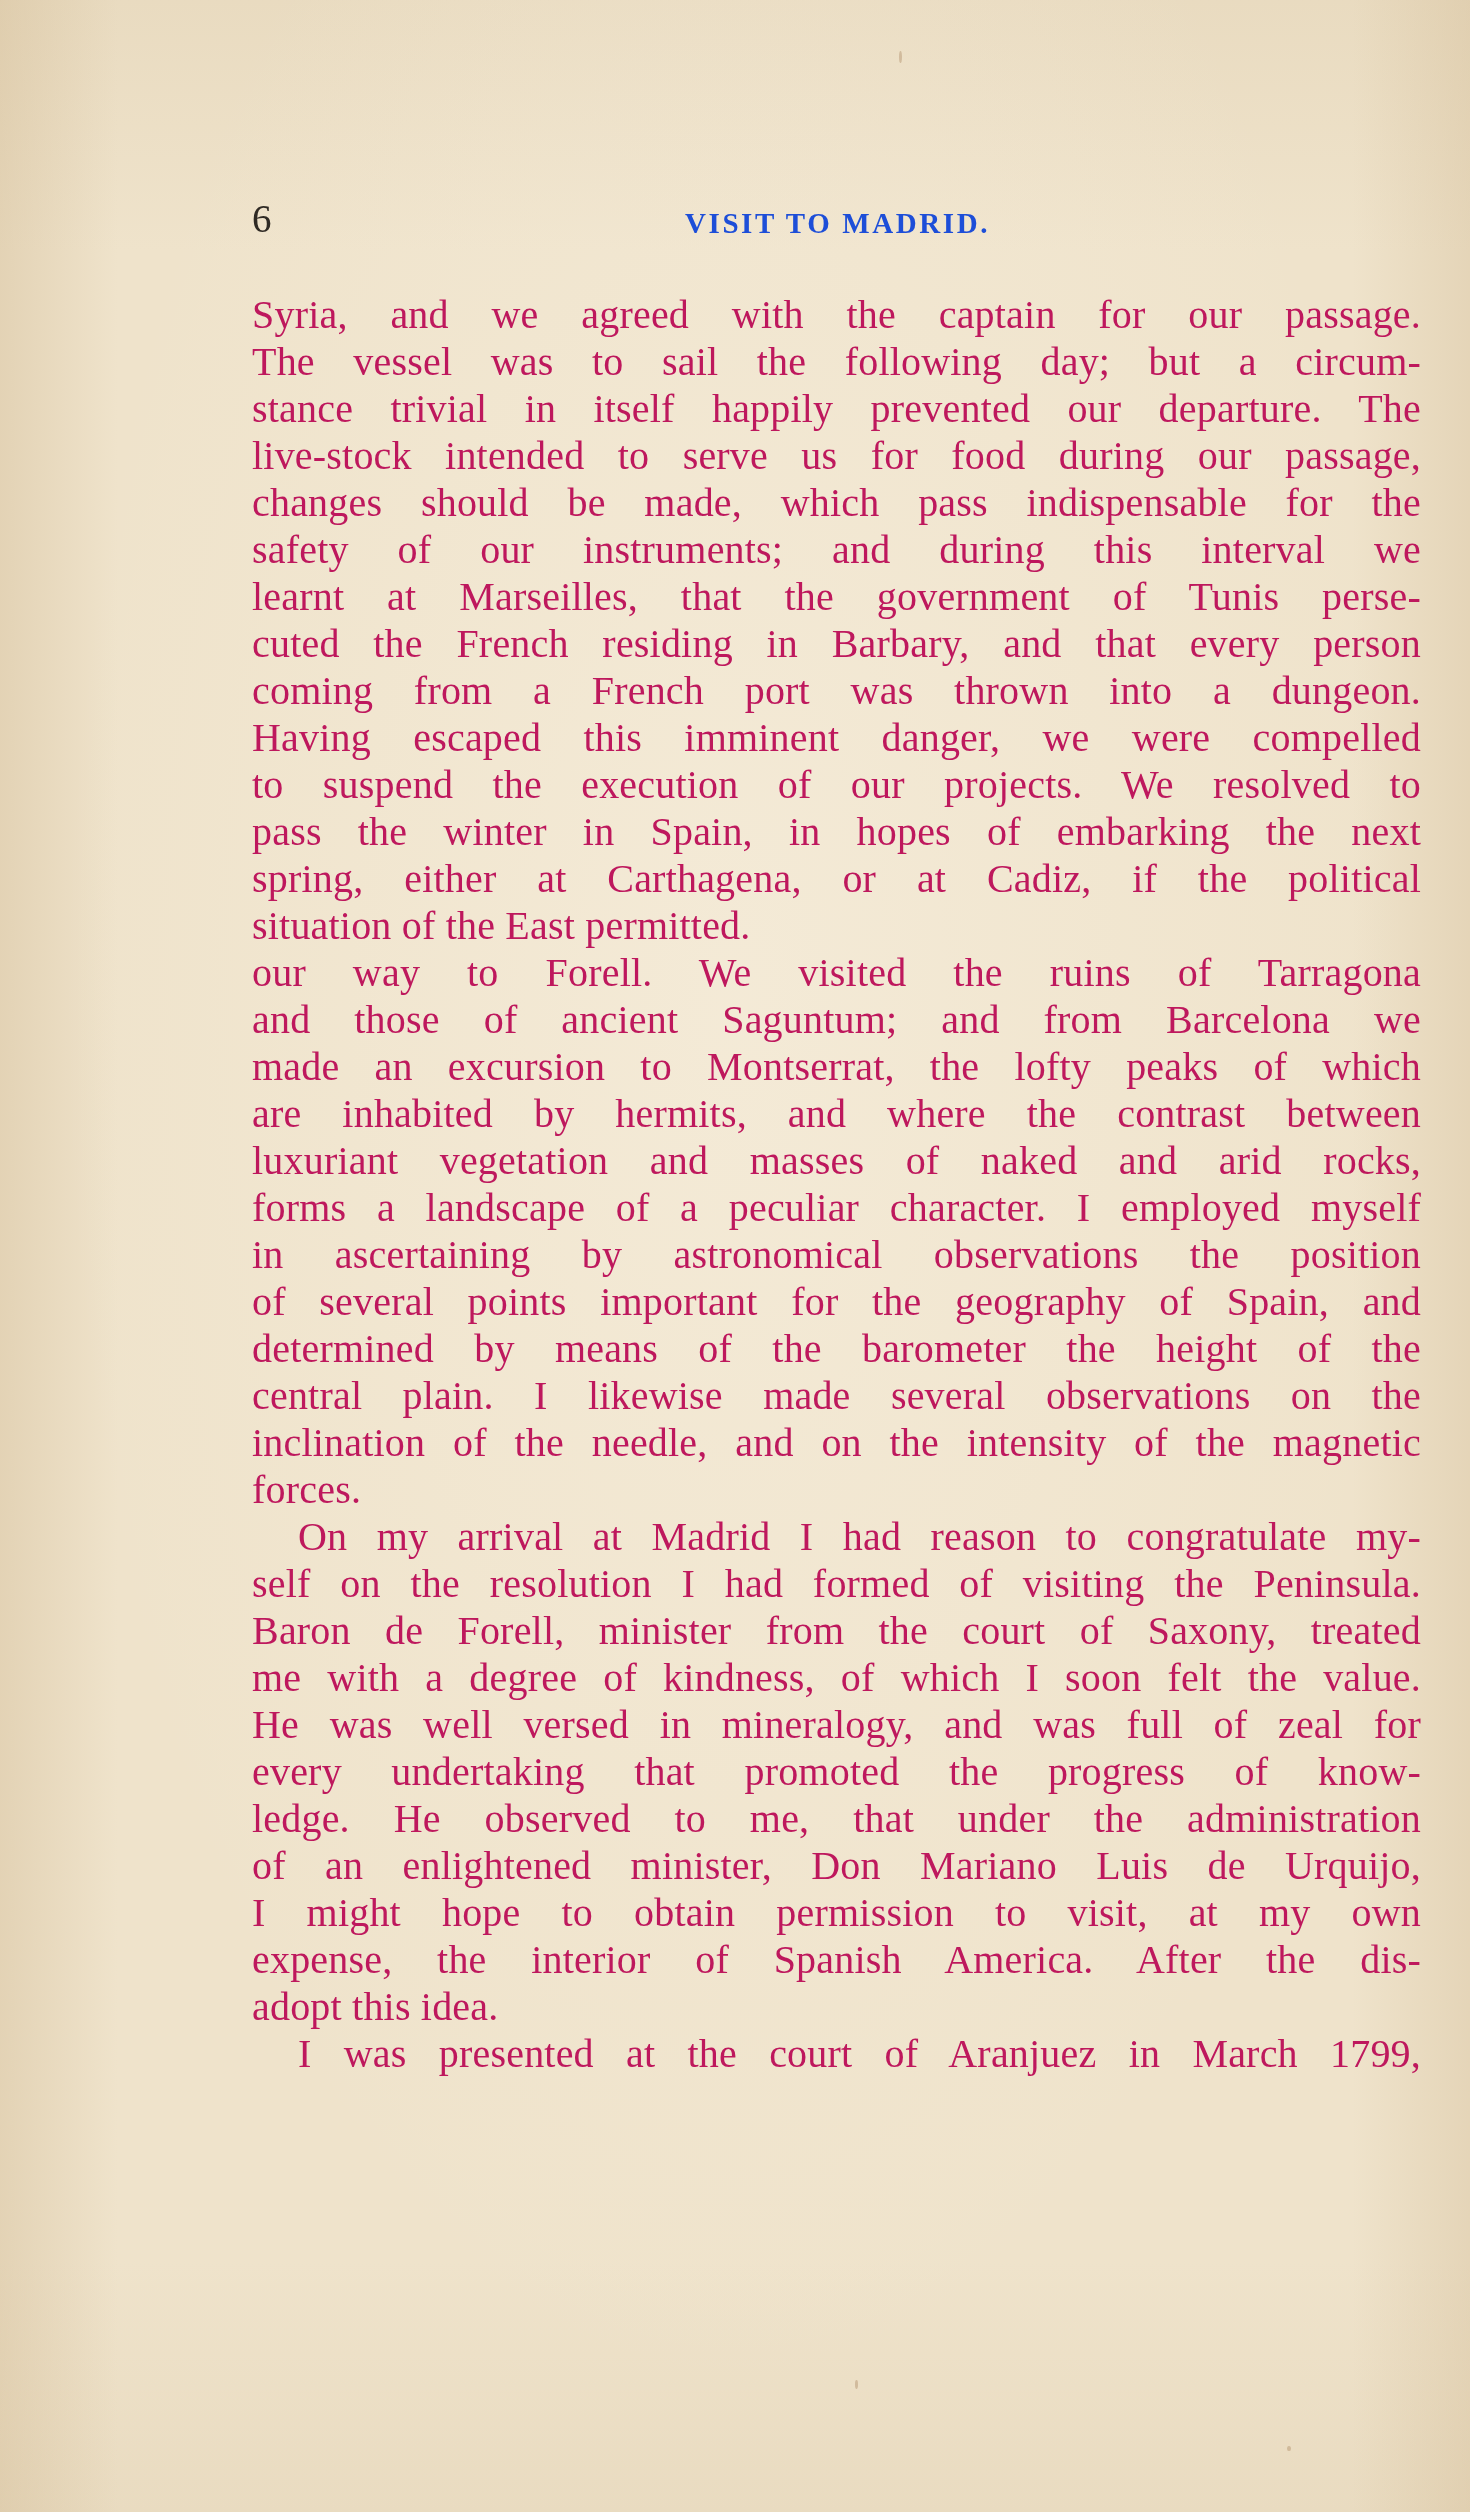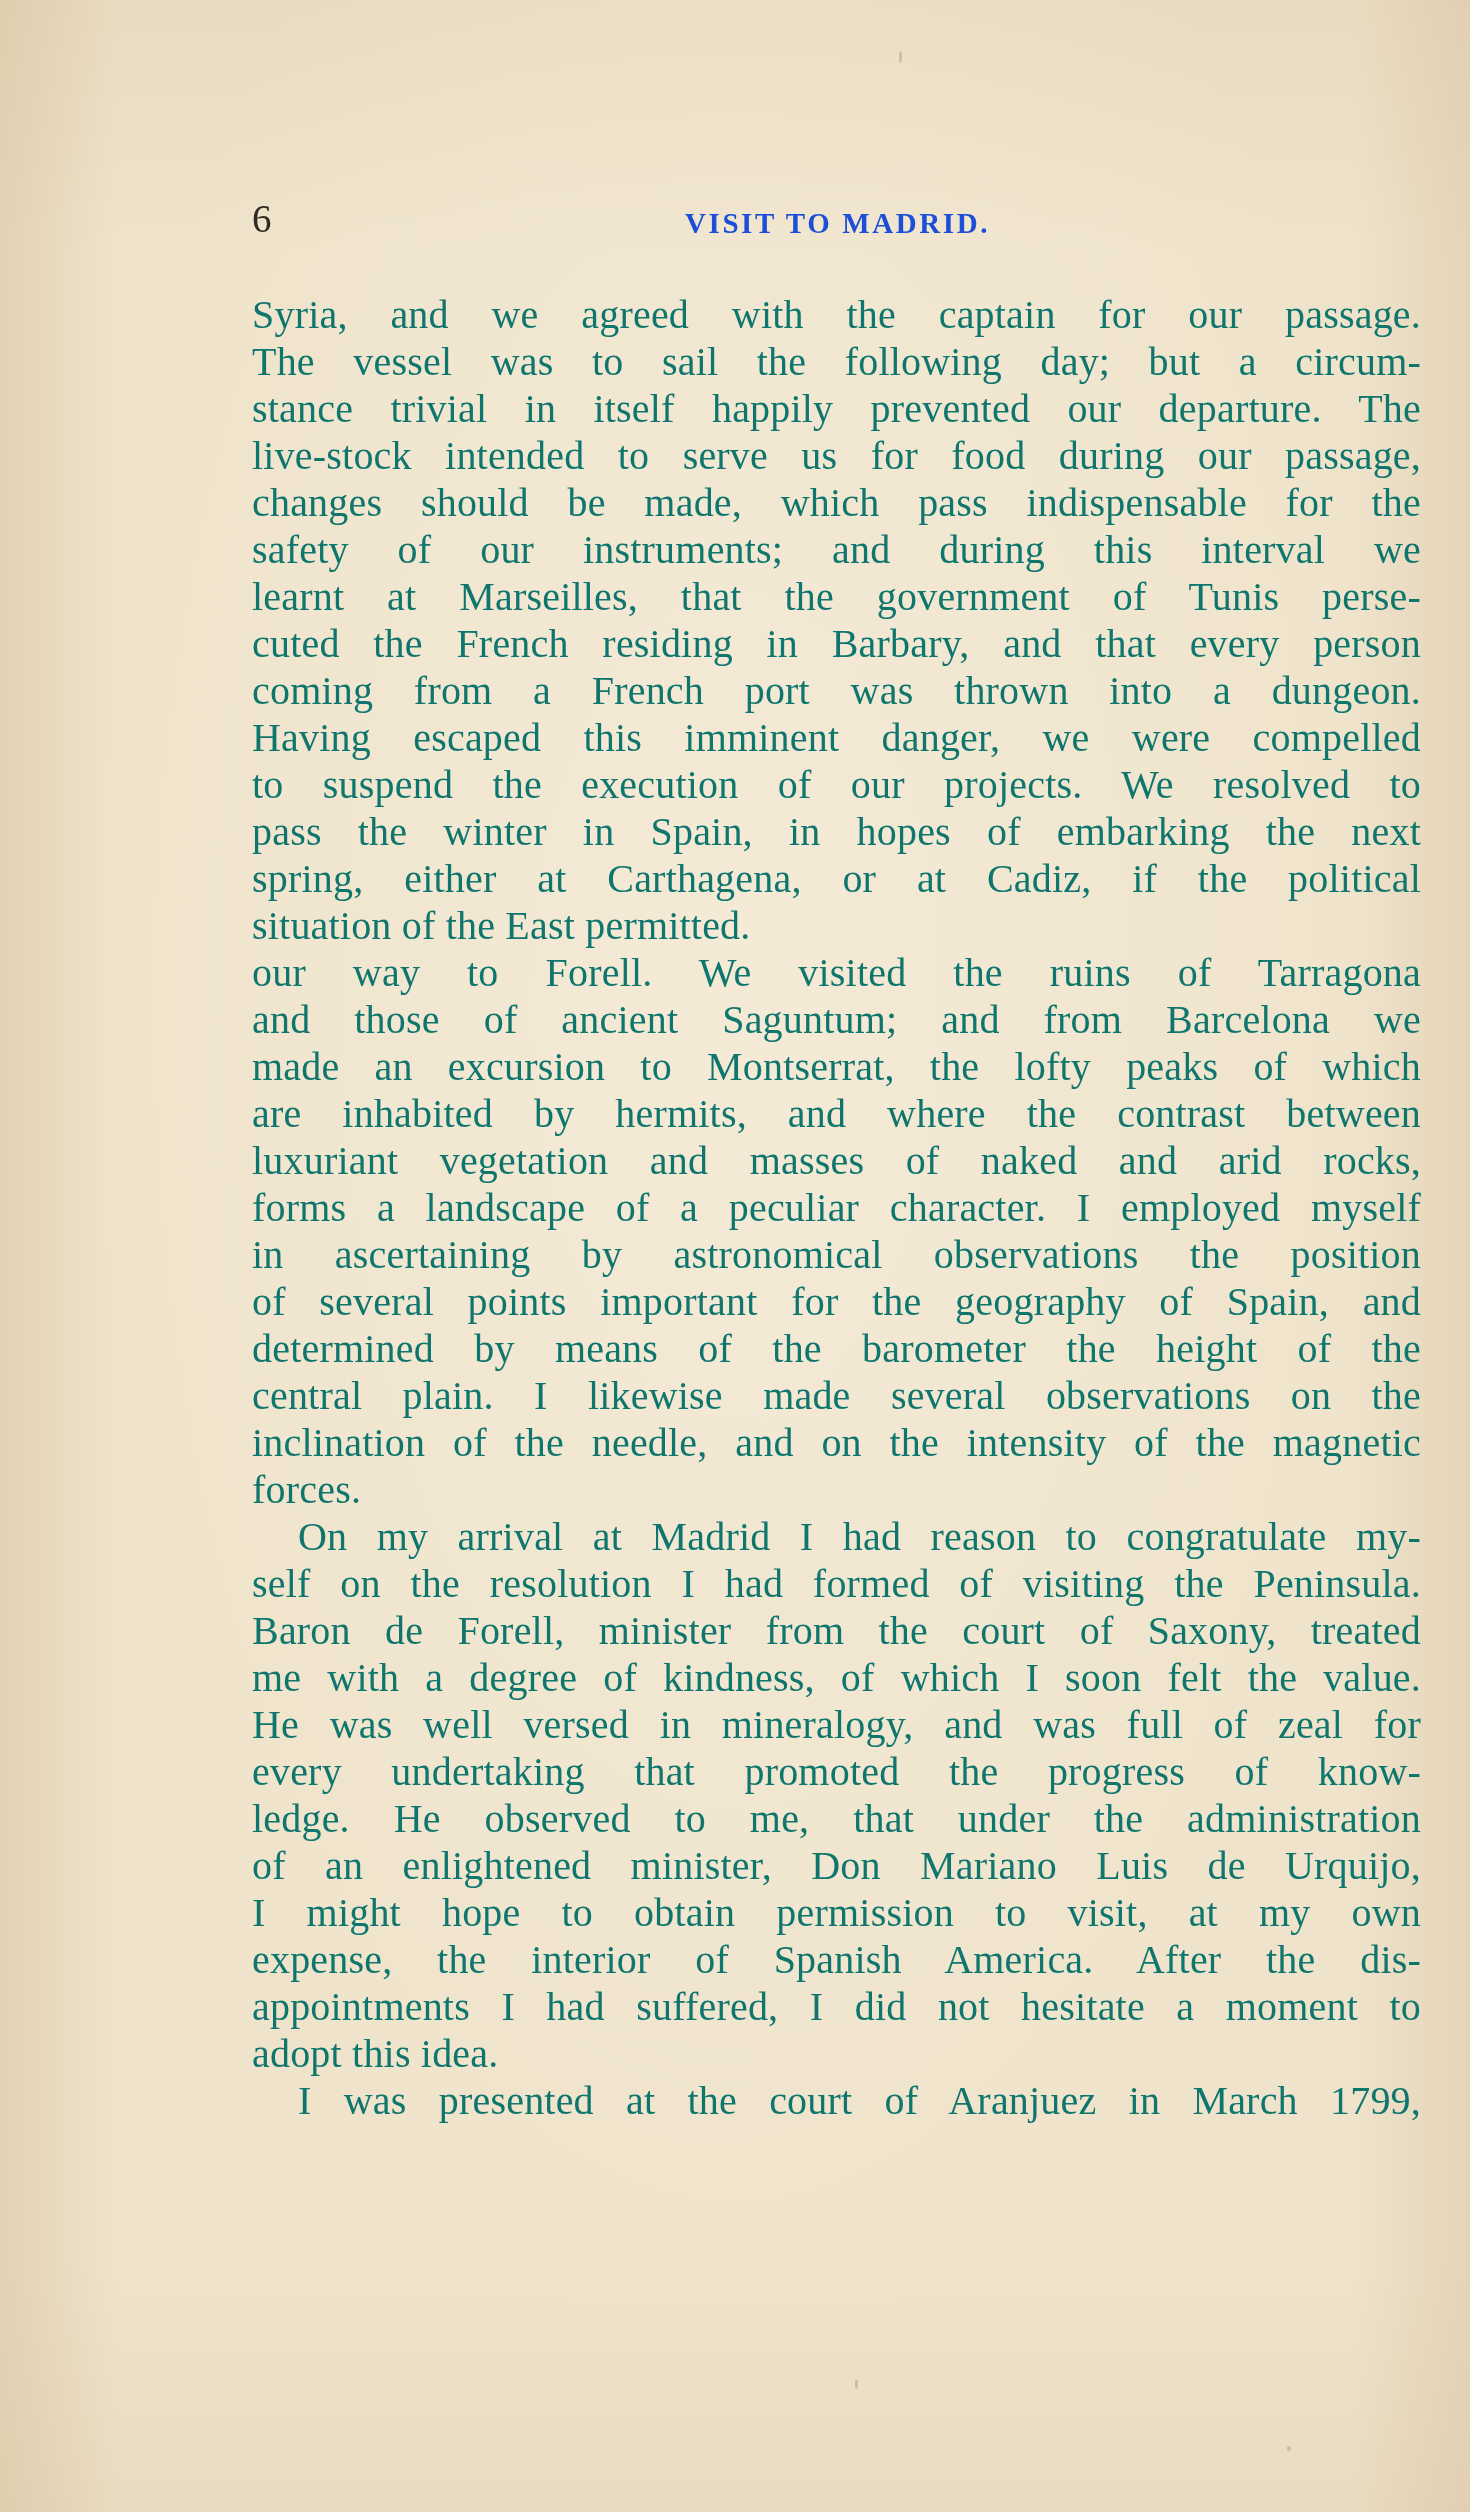--- a/index.html
+++ b/index.html
@@ -25,21 +25,21 @@
     text-align: center; font-size: 29px; line-height: 30px;
     letter-spacing: 2.6px; font-weight: bold; color: #1d4ed8;
     font-family: "Liberation Serif", serif;
   }
   .body-text { position: absolute; left: 252px; top: 291px; width: 1169px; }
   .line {
     display: block; height: 47px; line-height: 47px;
     font-size: 40px; white-space: nowrap;
     text-align: justify; text-align-last: justify;
     font-family: "Liberation Serif", serif;
-    color: #0f766e;
+    color: #be185d;
     letter-spacing: 0.2px;
   }
   .line.last { text-align-last: left; }
   .line.indent { padding-left: 46px; }
   .speck { position: absolute; background: rgba(160,120,80,0.35); border-radius: 50%; }
 </style>
 </head>
 <body>
 
 <div class="page">
@@ -76,21 +76,20 @@
       <span class="line indent" style="white-space: normal;">On my arrival at Madrid I had reason to congratulate my-</span>
       <span class="line" style="white-space: normal;">self on the resolution I had formed of visiting the Peninsula.</span>
       <span class="line" style="white-space: normal;">Baron de Forell, minister from the court of Saxony, treated</span>
       <span class="line" style="white-space: normal;">me with a degree of kindness, of which I soon felt the value.</span>
       <span class="line" style="white-space: normal;">He was well versed in mineralogy, and was full of zeal for</span>
       <span class="line" style="white-space: normal;">every undertaking that promoted the progress of know-</span>
       <span class="line" style="white-space: normal;">ledge. He observed to me, that under the administration</span>
       <span class="line" style="white-space: normal;">of an enlightened minister, Don Mariano Luis de Urquijo,</span>
       <span class="line" style="white-space: normal;">I might hope to obtain permission to visit, at my own</span>
       <span class="line" style="white-space: normal;">expense, the interior of Spanish America. After the dis-</span>
-      <span class="line" style="white-space: normal;">appointments I had suffered, I did not hesitate a moment to</span>
       <span class="line last" style="white-space: normal;">adopt this idea.</span>
       <span class="line indent" style="white-space: normal;">I was presented at the court of Aranjuez in March 1799,</span>
     </div>
 
   <span class="speck" style="left:899px;top:51px;width:2.6px;height:12.3px;"></span>
   <span class="speck" style="left:1287px;top:2446px;width:3.5px;height:5.3px;"></span>
   <span class="speck" style="left:855px;top:2380px;width:2.6px;height:8.8px;"></span>
 </div>
 
 

